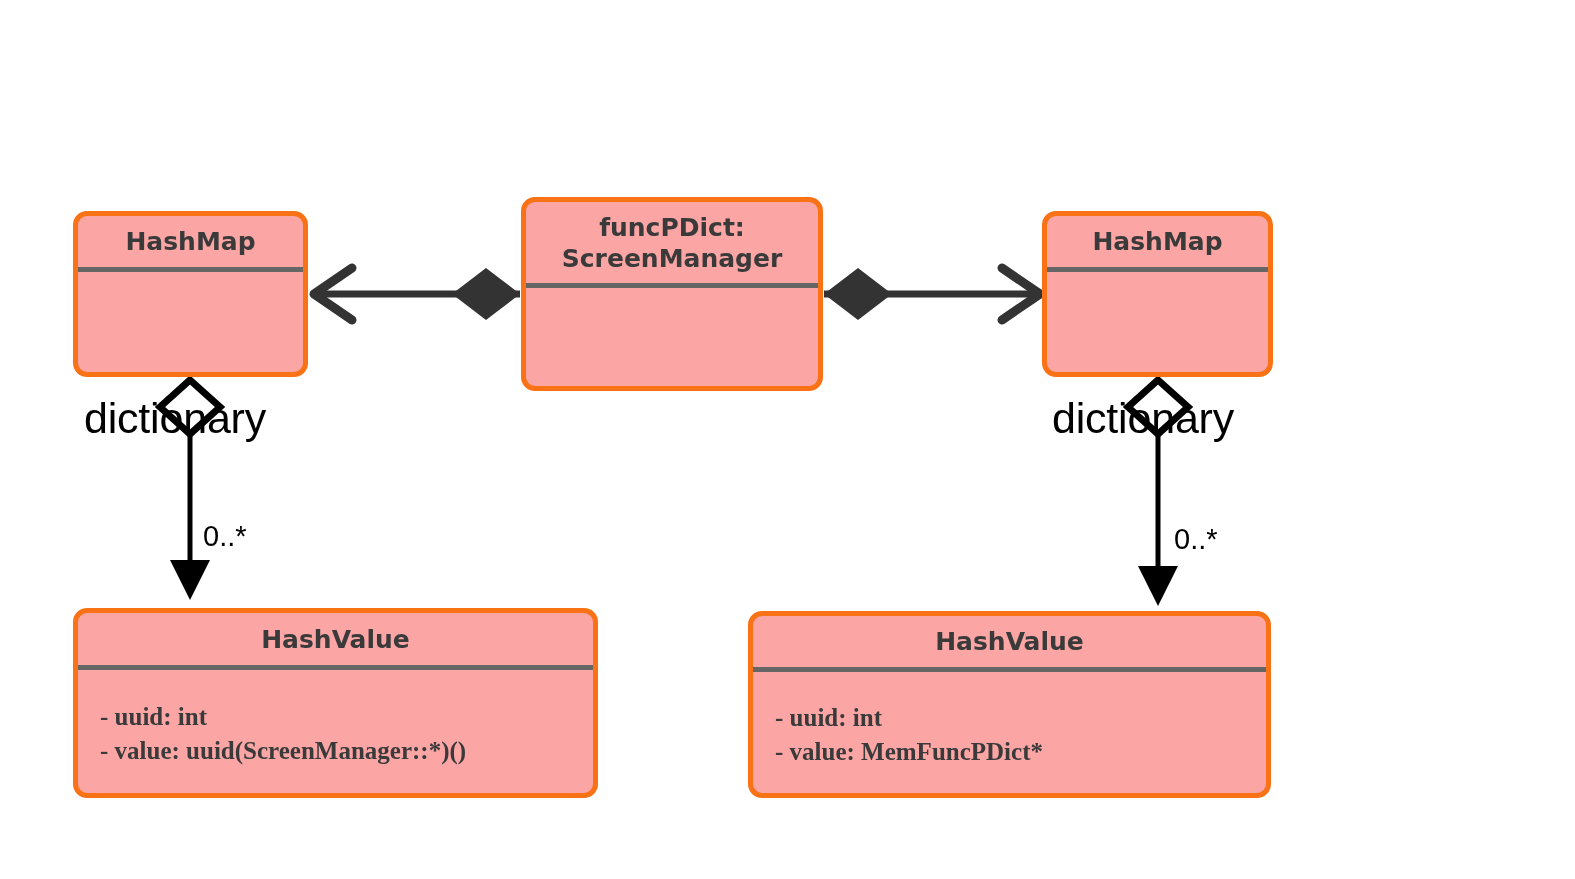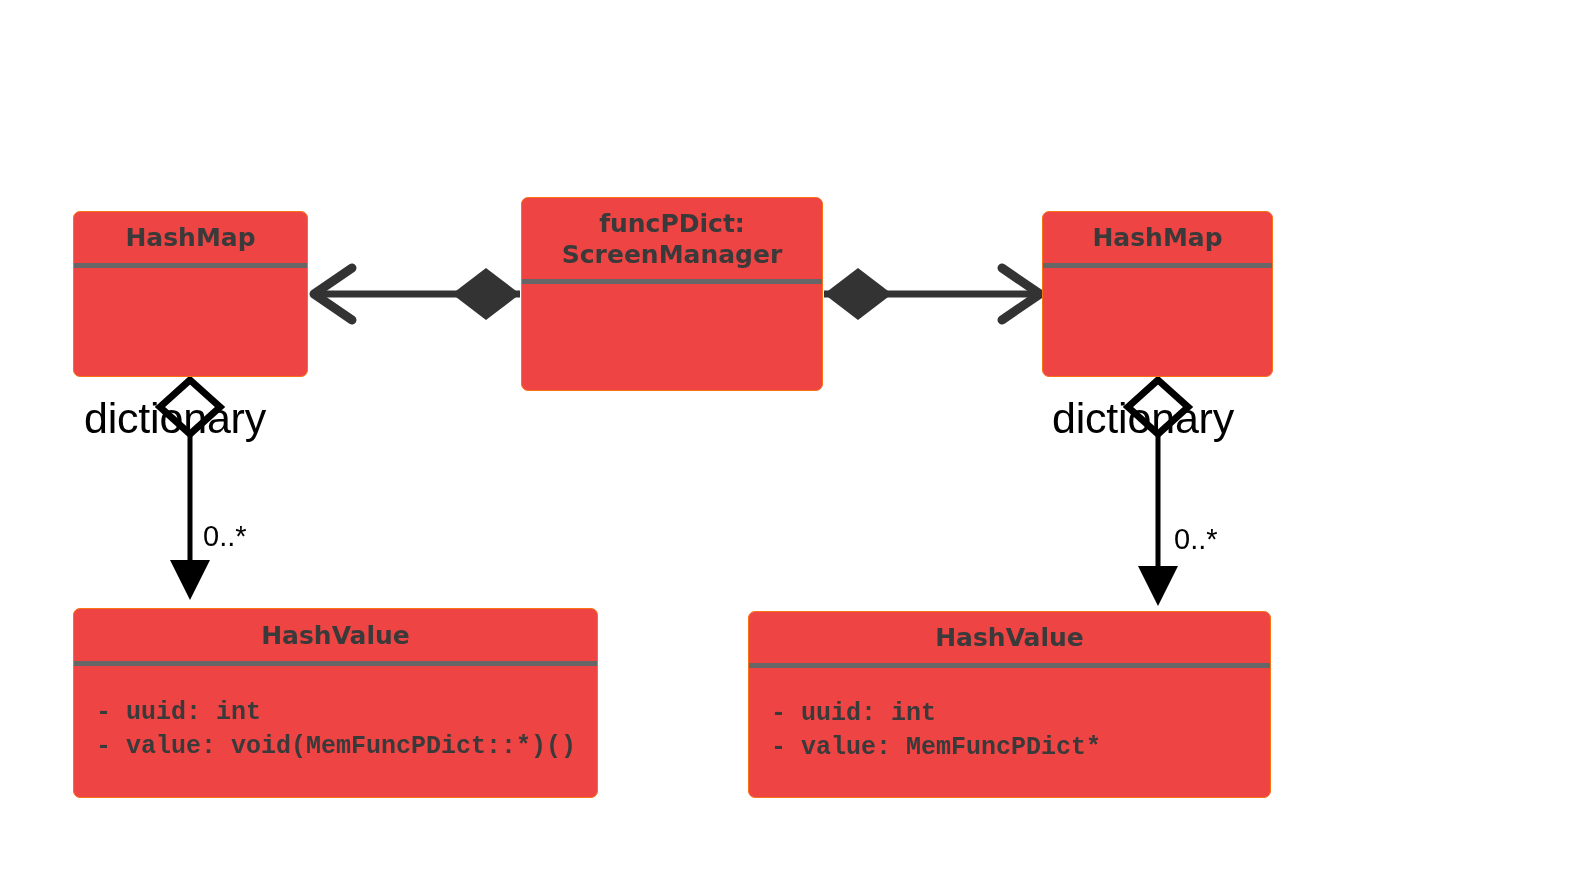--- a/index.html
+++ b/index.html
@@ -36,23 +36,23 @@
     font-size: 43px;
     line-height: 60px;
     white-space: pre;
     letter-spacing: -0.2px;
   }
 
   
   .uml-box {
     position: absolute;
     box-sizing: border-box;
-    background: #ef4444;
-    border: 1px solid #f97316;
-    border-radius: 7px;
+    background: #fca5a5;
+    border: 5px solid #f97316;
+    border-radius: 14px;
     overflow: hidden;
   }
   .uml-title {
     box-sizing: border-box;
     width: 100%;
     text-align: center;
     color: #3a3a3a;
     font-family: "DejaVu Sans", sans-serif;
     font-weight: bold;
     font-size: 25px;
@@ -61,21 +61,21 @@
     border-bottom: 5px solid #666666;
     display: flex;
     flex-direction: column;
     justify-content: center;
     align-items: center;
   }
   .uml-body {
     box-sizing: border-box;
     width: 100%;
     color: #3a3a3a;
-    font-family: Liberation Mono, monospace;
+    font-family: Liberation Serif, serif;
     font-weight: bold;
     font-size: 25px;
     line-height: 34px;
     padding: 0 0 0 22px;
     display: flex;
     flex-direction: column;
     justify-content: center;
   }
   .uml-body.empty { padding: 0; }
   .attr { white-space: pre; }
@@ -151,21 +151,21 @@
 
   <div class="uml-box" style="left:1042px; top:211px; width:231px; height:166px;">
     <div class="uml-title" style="height:56px;">HashMap</div>
     <div class="uml-body empty" style="height:105px;"></div>
   </div>
 
   <div class="uml-box" style="left:73px; top:608px; width:525px; height:190px;">
     <div class="uml-title" style="height:57px;">HashValue</div>
     <div class="uml-body" style="height:128px;">
       <div class="attr">- uuid: int</div>
-      <div class="attr">- value: void(MemFuncPDict::*)()</div>
+      <div class="attr">- value: uuid(ScreenManager::*)()</div>
     </div>
   </div>
 
   <div class="uml-box" style="left:748px; top:611px; width:523px; height:187px;">
     <div class="uml-title" style="height:56px;">HashValue</div>
     <div class="uml-body" style="height:126px;">
       <div class="attr">- uuid: int</div>
       <div class="attr">- value: MemFuncPDict*</div>
     </div>
   </div>

